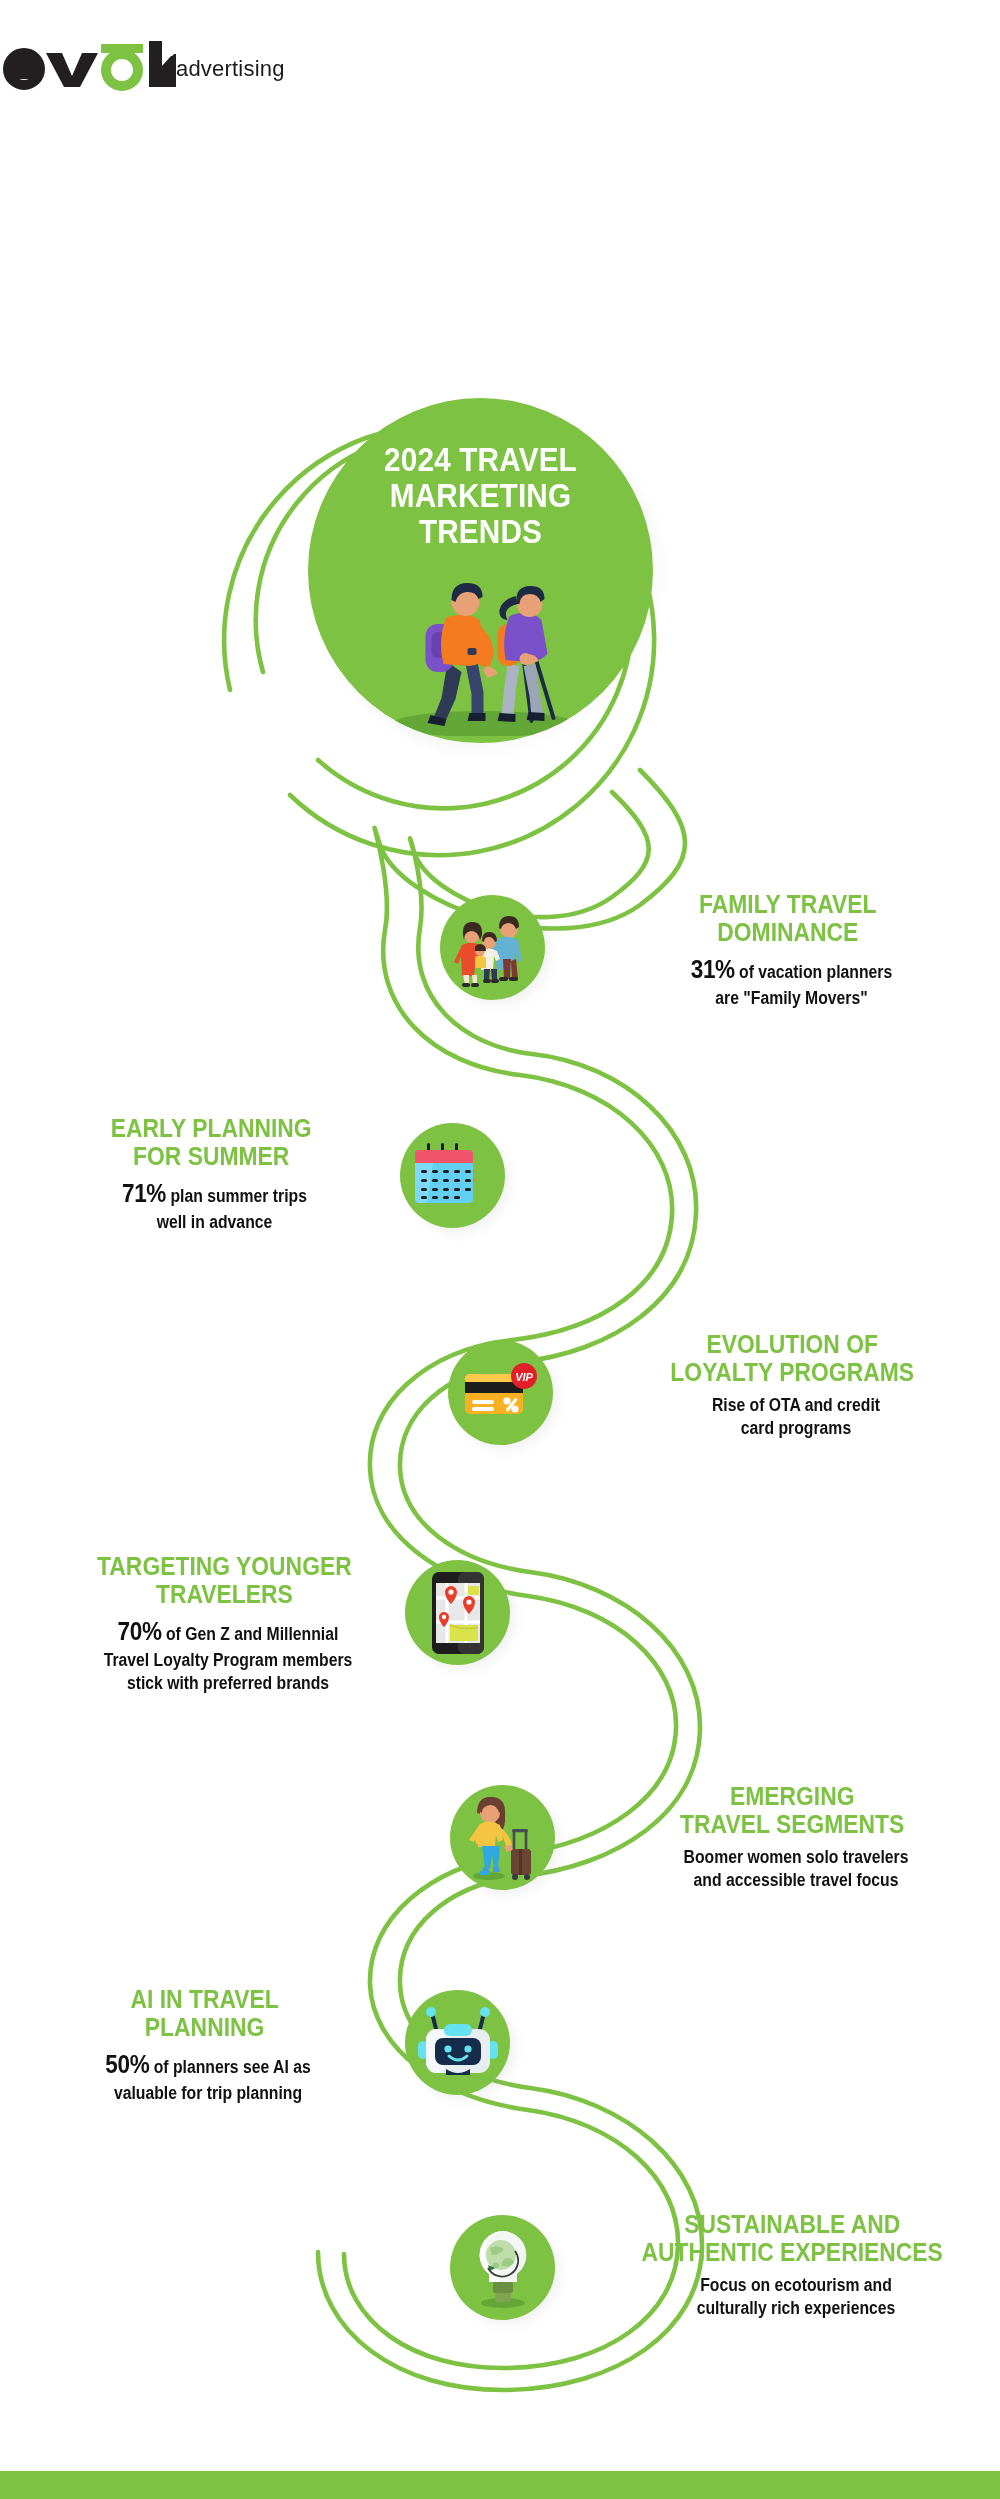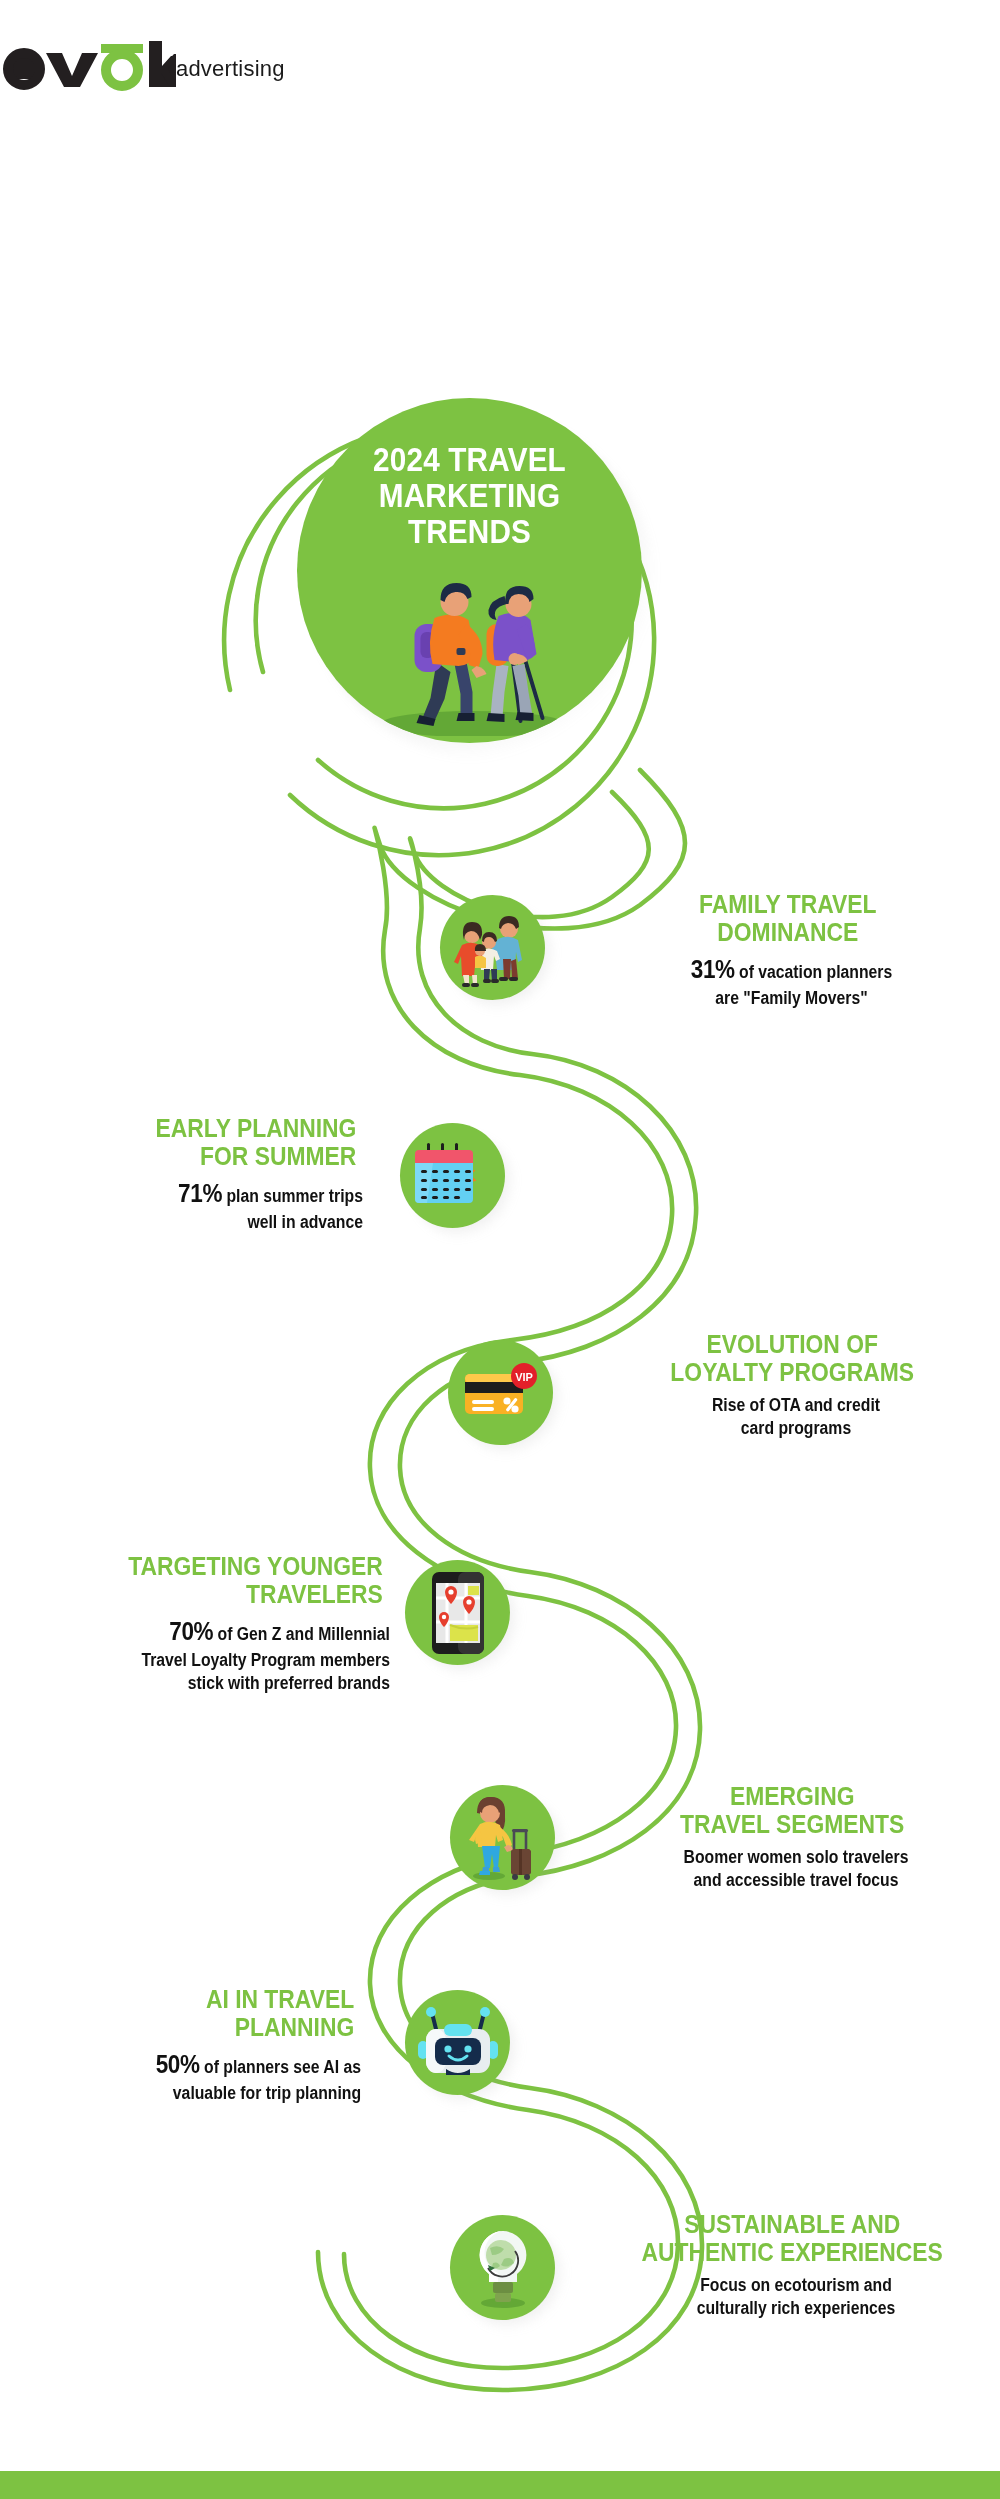--- a/index.html
+++ b/index.html
@@ -31,54 +31,54 @@
     font-weight:700; font-size:43px; letter-spacing:-0.4px;
     color:#111111; line-height:1.05; margin-top:10px;
     transform:scaleX(0.84); transform-origin:center;
     white-space:nowrap;
   }
 
   
   .path-layer { position:absolute; left:0; top:0; width:1000px; height:2499px; pointer-events:none; }
 
   
-  .hero { position:absolute; left:297px; top:398px; width:345px; height:345px; }
+  .hero { position:absolute; left:308px; top:398px; width:345px; height:345px; }
   .hero-shadow {
     position:absolute; left:14px; top:16px; width:345px; height:345px;
     border-radius:50%;
     background:radial-gradient(circle at 40% 40%, rgba(120,120,120,.42), rgba(160,160,160,.10) 62%, rgba(255,255,255,0) 72%);
     filter:blur(5px);
   }
   .hero-circle {
     position:absolute; left:0; top:0; width:345px; height:345px; border-radius:50%;
     background:#7DC242; overflow:hidden;
   }
   .hero-title {
     position:absolute; left:0; right:0; top:44px; text-align:center; color:#ffffff;
     font-family:"Liberation Sans Narrow","Liberation Sans", sans-serif;
     font-weight:700; font-size:33px; line-height:1.09; letter-spacing:.2px;
     transform:scaleX(0.9); transform-origin:center;
   }
   .hero-art { position:absolute; left:50%; top:168px; transform:translateX(-50%); }
 
   
   .trend { position:absolute; }
-  .icon-badge { position:absolute; width:105px; height:105px; }
+  .icon-badge { position:absolute; width:105px; height:105px;font-style:italic; }
   .icon-shadow {
     position:absolute; left:12px; top:12px; width:105px; height:105px; border-radius:50%;
     background:radial-gradient(circle at 42% 42%, rgba(120,120,120,.40), rgba(165,165,165,.10) 60%, rgba(255,255,255,0) 70%);
     filter:blur(4px);
   }
   .icon-circle {
     position:absolute; left:0; top:0; width:105px; height:105px; border-radius:50%;
     background:#7DC242; display:flex; align-items:center; justify-content:center; overflow:hidden;
   }
   .txt { position:absolute; }
   .txt.right { text-align:center; }
-  .txt.left  { text-align:right; }
+  .txt.left  { text-align:center; }
   .t-title {
     font-family:"Liberation Sans Narrow","Liberation Sans", sans-serif;
     font-weight:700; color:#7DC242; font-size:26px; line-height:1.08; letter-spacing:0px;
     transform:scaleX(0.88); transform-origin:left center;
     white-space:nowrap;
   }
   .t-desc {
     margin-top:8px;
     font-family:"Liberation Sans Narrow","Liberation Sans", sans-serif;
     font-weight:700; color:#111111; font-size:17.5px; line-height:1.26;

